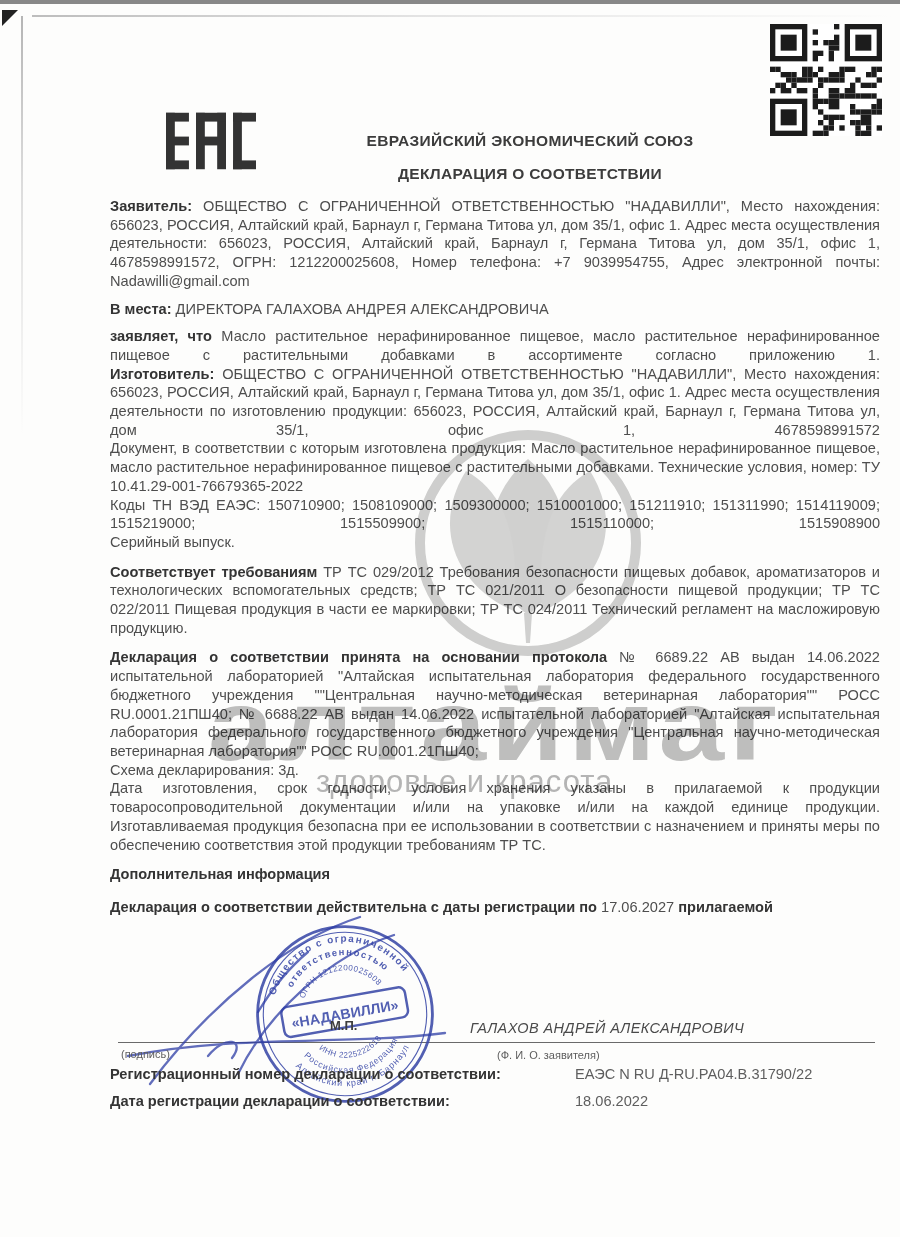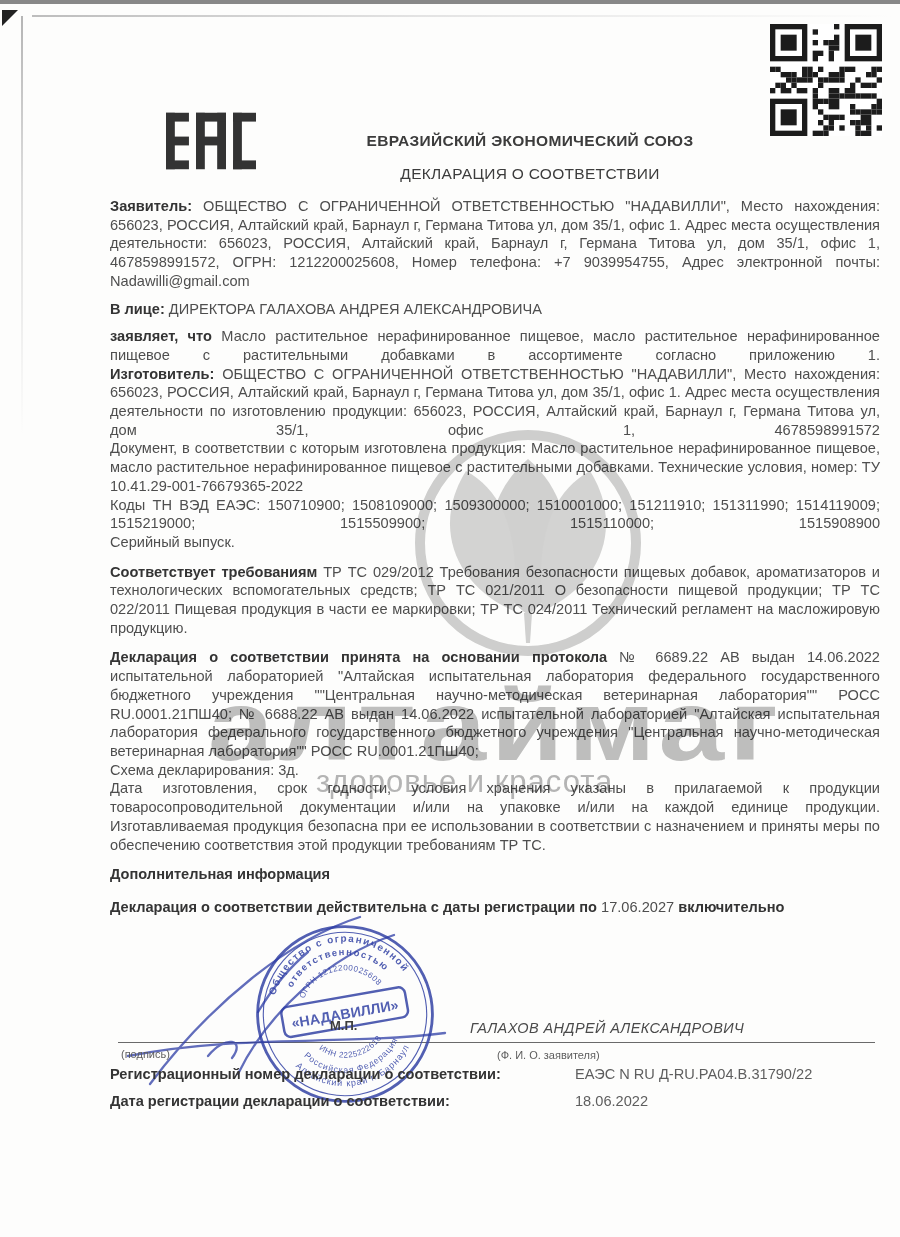--- a/index.html
+++ b/index.html
@@ -15,21 +15,21 @@
     background:linear-gradient(#b5b5b5,#dcdcdc 40%,rgba(220,220,220,0));z-index:1;}
   .edge-top{position:absolute;left:32px;top:11px;height:2px;width:860px;
     background:linear-gradient(90deg,#bdbdbd,#e3e3e3 45%,rgba(230,230,230,0));z-index:1;}
 
   
   .eac-logo{position:absolute;left:166px;top:102px;z-index:2;}
   .qr{position:absolute;left:770px;top:20px;width:112px;height:112px;z-index:2;}
   .title-union{position:absolute;left:250px;top:128px;width:560px;text-align:center;
     font-size:15.5px;font-weight:bold;color:#3c3c3c;letter-spacing:.3px;z-index:2;}
   .title-doc{position:absolute;left:250px;top:161px;width:560px;text-align:center;
-    font-size:15.5px;font-weight:normal;color:#3c3c3c;letter-spacing:.3px;z-index:2;}
+    font-size:15.5px;font-weight:bold;color:#3c3c3c;letter-spacing:.3px;z-index:2;}
 
   
   .doc-body{position:absolute;left:110px;top:193px;width:770px;z-index:2;
     font-size:14.6px;line-height:18.7px;color:#4e4e4e;}
   .para{margin:0;text-align:justify;}
   .para b{color:#343434;}
   .para.jl{text-align-last:justify;}
 
   
   .wm{position:absolute;mix-blend-mode:multiply;pointer-events:none;z-index:5;color:#b6b6b6;}
@@ -211,32 +211,32 @@
       <rect x="0" y="70" width="35" height="35" fill="#1c1c1c"></rect>
       <rect x="5" y="75" width="25" height="25" fill="#fff"></rect>
       <rect x="10" y="80" width="15" height="15" fill="#1c1c1c"></rect>
     </svg>
 
   <div class="title-union">ЕВРАЗИЙСКИЙ ЭКОНОМИЧЕСКИЙ СОЮЗ</div>
   <div class="title-doc">ДЕКЛАРАЦИЯ О СООТВЕТСТВИИ</div>
 
   <div class="doc-body" id="doc-body">
       <p class="para"><b>Заявитель:</b><span> ОБЩЕСТВО С ОГРАНИЧЕННОЙ ОТВЕТСТВЕННОСТЬЮ "НАДАВИЛЛИ", Место нахождения: 656023, РОССИЯ, Алтайский край, Барнаул г, Германа Титова ул, дом 35/1, офис 1. Адрес места осуществления деятельности: 656023, РОССИЯ, Алтайский край, Барнаул г, Германа Титова ул, дом 35/1, офис 1, 4678598991572, ОГРН: 1212200025608, Номер телефона: +7 9039954755, Адрес электронной почты: Nadawilli@gmail.com</span></p>
-      <p class="para" style="margin-top: 9px;"><b>В лице:</b><span> ДИРЕКТОРА ГАЛАХОВА  АНДРЕЯ АЛЕКСАНДРОВИЧА</span></p>
+      <p class="para" style="margin-top: 9px;"><b>В места:</b><span> ДИРЕКТОРА ГАЛАХОВА  АНДРЕЯ АЛЕКСАНДРОВИЧА</span></p>
       <p class="para jl" style="margin-top: 9px;"><b>заявляет, что</b><span> Масло растительное нерафинированное пищевое, масло растительное нерафинированное пищевое  с растительными добавками в ассортименте согласно приложению 1.</span></p>
       <p class="para jl"><b>Изготовитель:</b><span> ОБЩЕСТВО С ОГРАНИЧЕННОЙ ОТВЕТСТВЕННОСТЬЮ "НАДАВИЛЛИ", Место нахождения: 656023, РОССИЯ, Алтайский край, Барнаул г, Германа Титова ул, дом 35/1, офис 1. Адрес места осуществления деятельности по изготовлению продукции: 656023, РОССИЯ, Алтайский край, Барнаул г, Германа Титова ул, дом 35/1, офис 1, 4678598991572</span></p>
       <p class="para jl"><span>Документ, в соответствии с которым изготовлена продукция: Масло растительное нерафинированное пищевое, масло растительное нерафинированное пищевое с растительными добавками. Технические условия, номер: ТУ 10.41.29-001-76679365-2022</span></p>
       <p class="para jl"><span>Коды ТН ВЭД ЕАЭС: 150710900; 1508109000; 1509300000; 1510001000; 151211910; 151311990; 1514119009; 1515219000; 1515509900; 1515110000; 1515908900</span></p>
       <p class="para"><span>Серийный выпуск.</span></p>
       <p class="para" style="margin-top: 11px;"><b>Соответствует требованиям</b><span> ТР ТС 029/2012 Требования безопасности пищевых добавок, ароматизаторов и технологических вспомогательных средств; ТР ТС 021/2011 О безопасности пищевой продукции; ТР ТС 022/2011 Пищевая продукция в части ее маркировки; ТР ТС 024/2011 Технический регламент на масложировую продукцию.</span></p>
       <p class="para" style="margin-top: 11px;"><b>Декларация о соответствии принята на основании протокола</b><span> № 6689.22 АВ выдан 14.06.2022 испытательной лабораторией "Алтайская испытательная лаборатория федерального государственного бюджетного учреждения ""Центральная научно-методическая ветеринарная лаборатория"" РОСС RU.0001.21ПШ40; № 6688.22 АВ выдан 14.06.2022 испытательной лабораторией "Алтайская испытательная лаборатория федерального государственного бюджетного учреждения "Центральная научно-методическая ветеринарная лаборатория"" РОСС RU.0001.21ПШ40;</span></p>
       <p class="para"><span>Схема декларирования: 3д.</span></p>
       <p class="para"><span>Дата изготовления, срок годности, условия хранения указаны в прилагаемой к продукции товаросопроводительной документации и/или на упаковке и/или на каждой единице продукции. Изготавливаемая продукция безопасна при ее использовании в соответствии с назначением и приняты меры по обеспечению соответствия этой продукции требованиям ТР ТС.</span></p>
       <p class="para" style="margin-top: 11px;"><b>Дополнительная информация</b></p>
-      <p class="para" style="margin-top: 14px;"><b>Декларация о соответствии действительна с даты регистрации по</b><span> 17.06.2027 </span><b>включительно</b></p>
+      <p class="para" style="margin-top: 14px;"><b>Декларация о соответствии действительна с даты регистрации по</b><span> 17.06.2027 </span><b>прилагаемой</b></p>
     </div>
 
   <svg class="wm wm-logo" width="246" height="246" viewBox="-123 -123 246 246">
     <g opacity="0.75">
       <circle r="108" fill="none" stroke="#c0c0c0" stroke-width="10"></circle>
       <path d="M0,72 C-50,36 -52,-40 0,-84 C52,-40 50,36 0,72 Z" fill="#c3c3c3"></path>
       <path d="M-14,68 C-74,42 -96,-18 -62,-72 C-22,-50 -8,-4 -14,68 Z" fill="#c7c7c7"></path>
       <path d="M14,68 C74,42 96,-18 62,-72 C22,-50 8,-4 14,68 Z" fill="#c7c7c7"></path>
       <path d="M-4,70 L4,70 L2,100 L-2,100 Z" fill="#c3c3c3"></path>
     </g>

